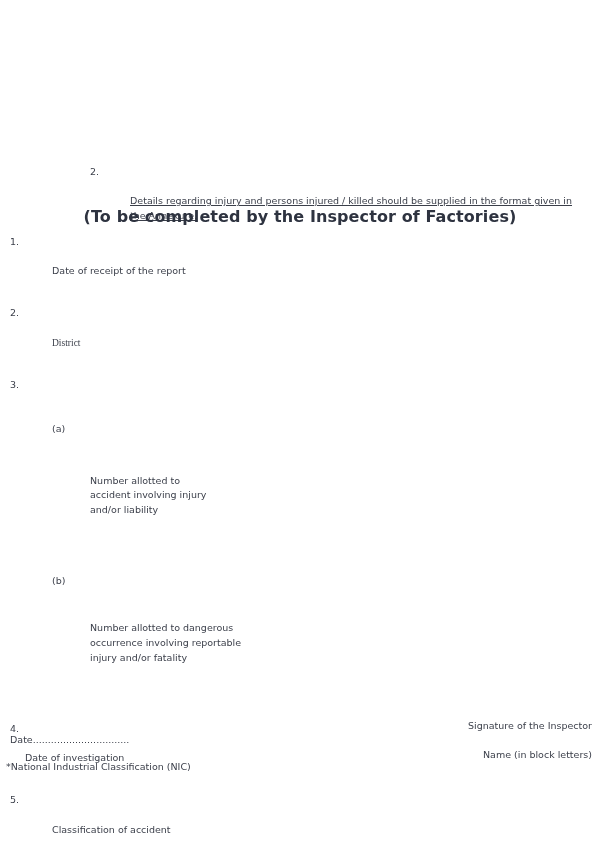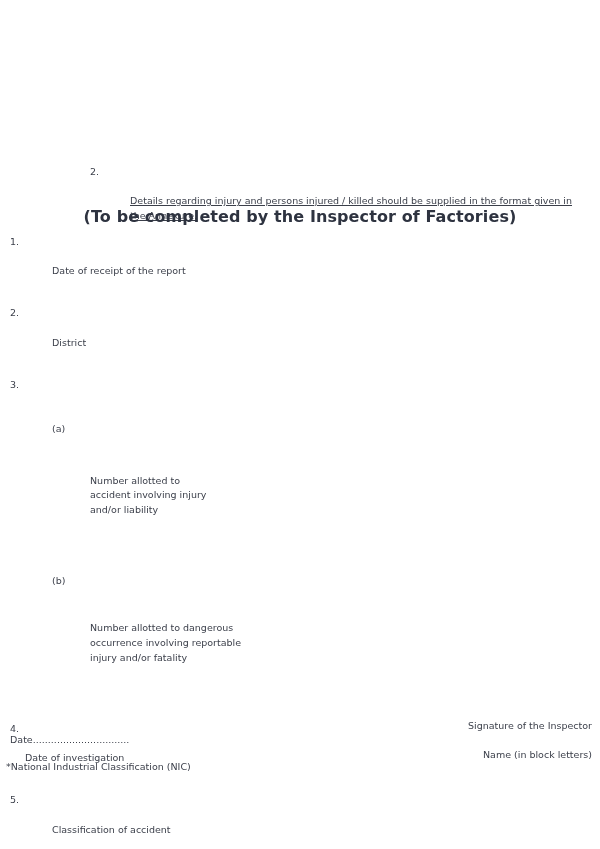--- a/index.html
+++ b/index.html
@@ -149,21 +149,21 @@
   <div class="list">
 
     <div class="item doc-text">
       <span class="num">1.</span>
       <span class="label" style="display:block;">Date of receipt of the report</span>
     </div>
     <div class="gap-sm"></div>
 
     <div class="item doc-text">
       <span class="num">2.</span>
-      <span class="label" style="display:block;">District</span>
+      <span class="label" style="display:block;font-family:Liberation Serif, serif;">District</span>
     </div>
     <div class="gap-sm"></div>
 
     <div class="item item-with-subs doc-text">
       <span class="num">3.</span>
       <div class="subs">
         <div class="subitem doc-text">
           <span class="marker">(a)</span>
           <span class="body" style="display:block;margin-top:23px;">Number allotted to
 accident involving injury

